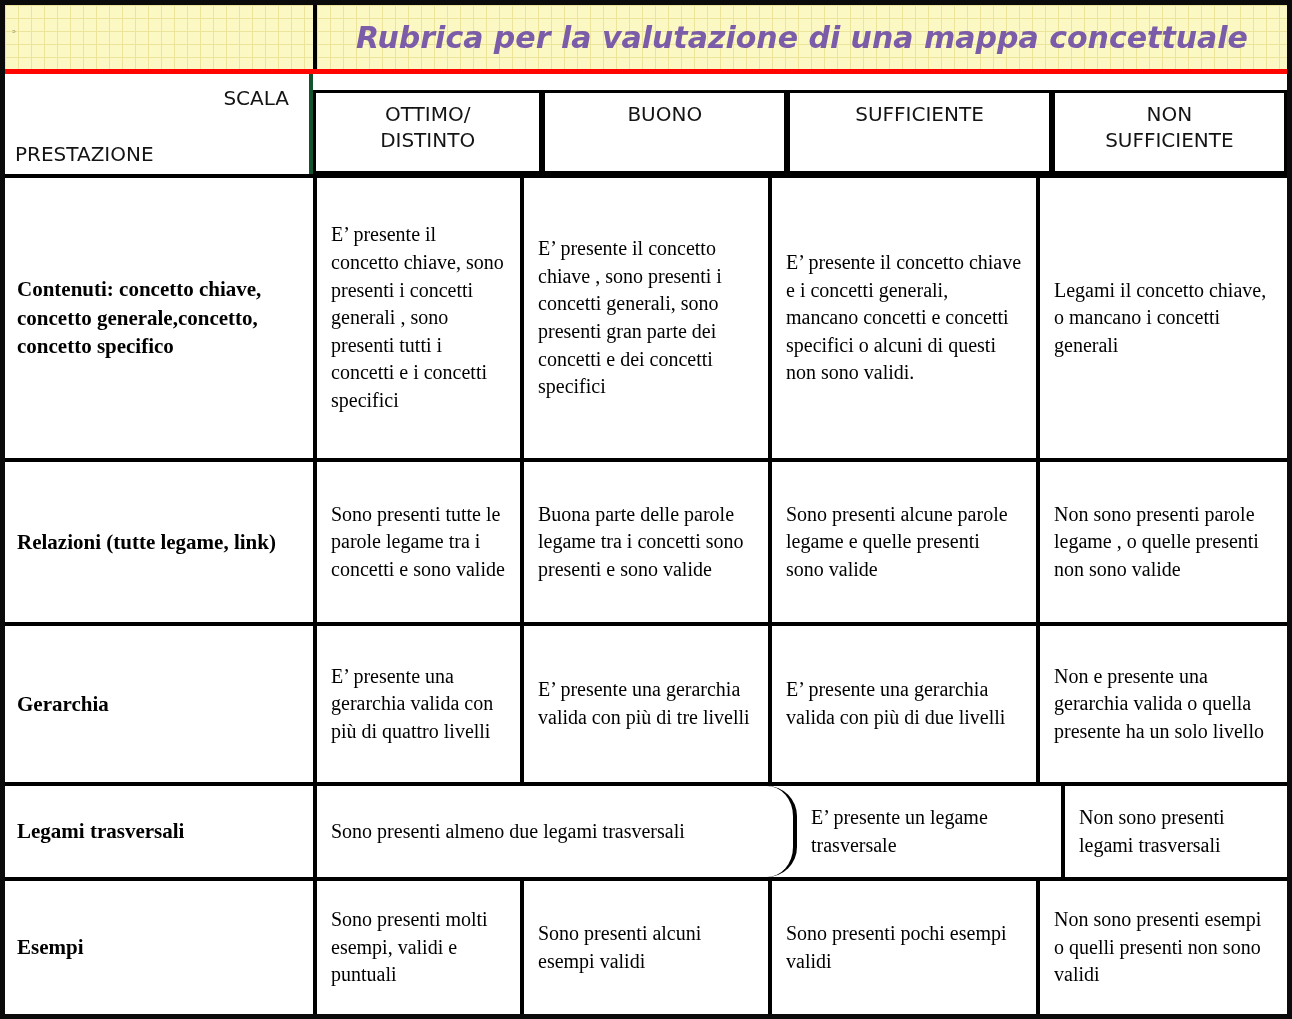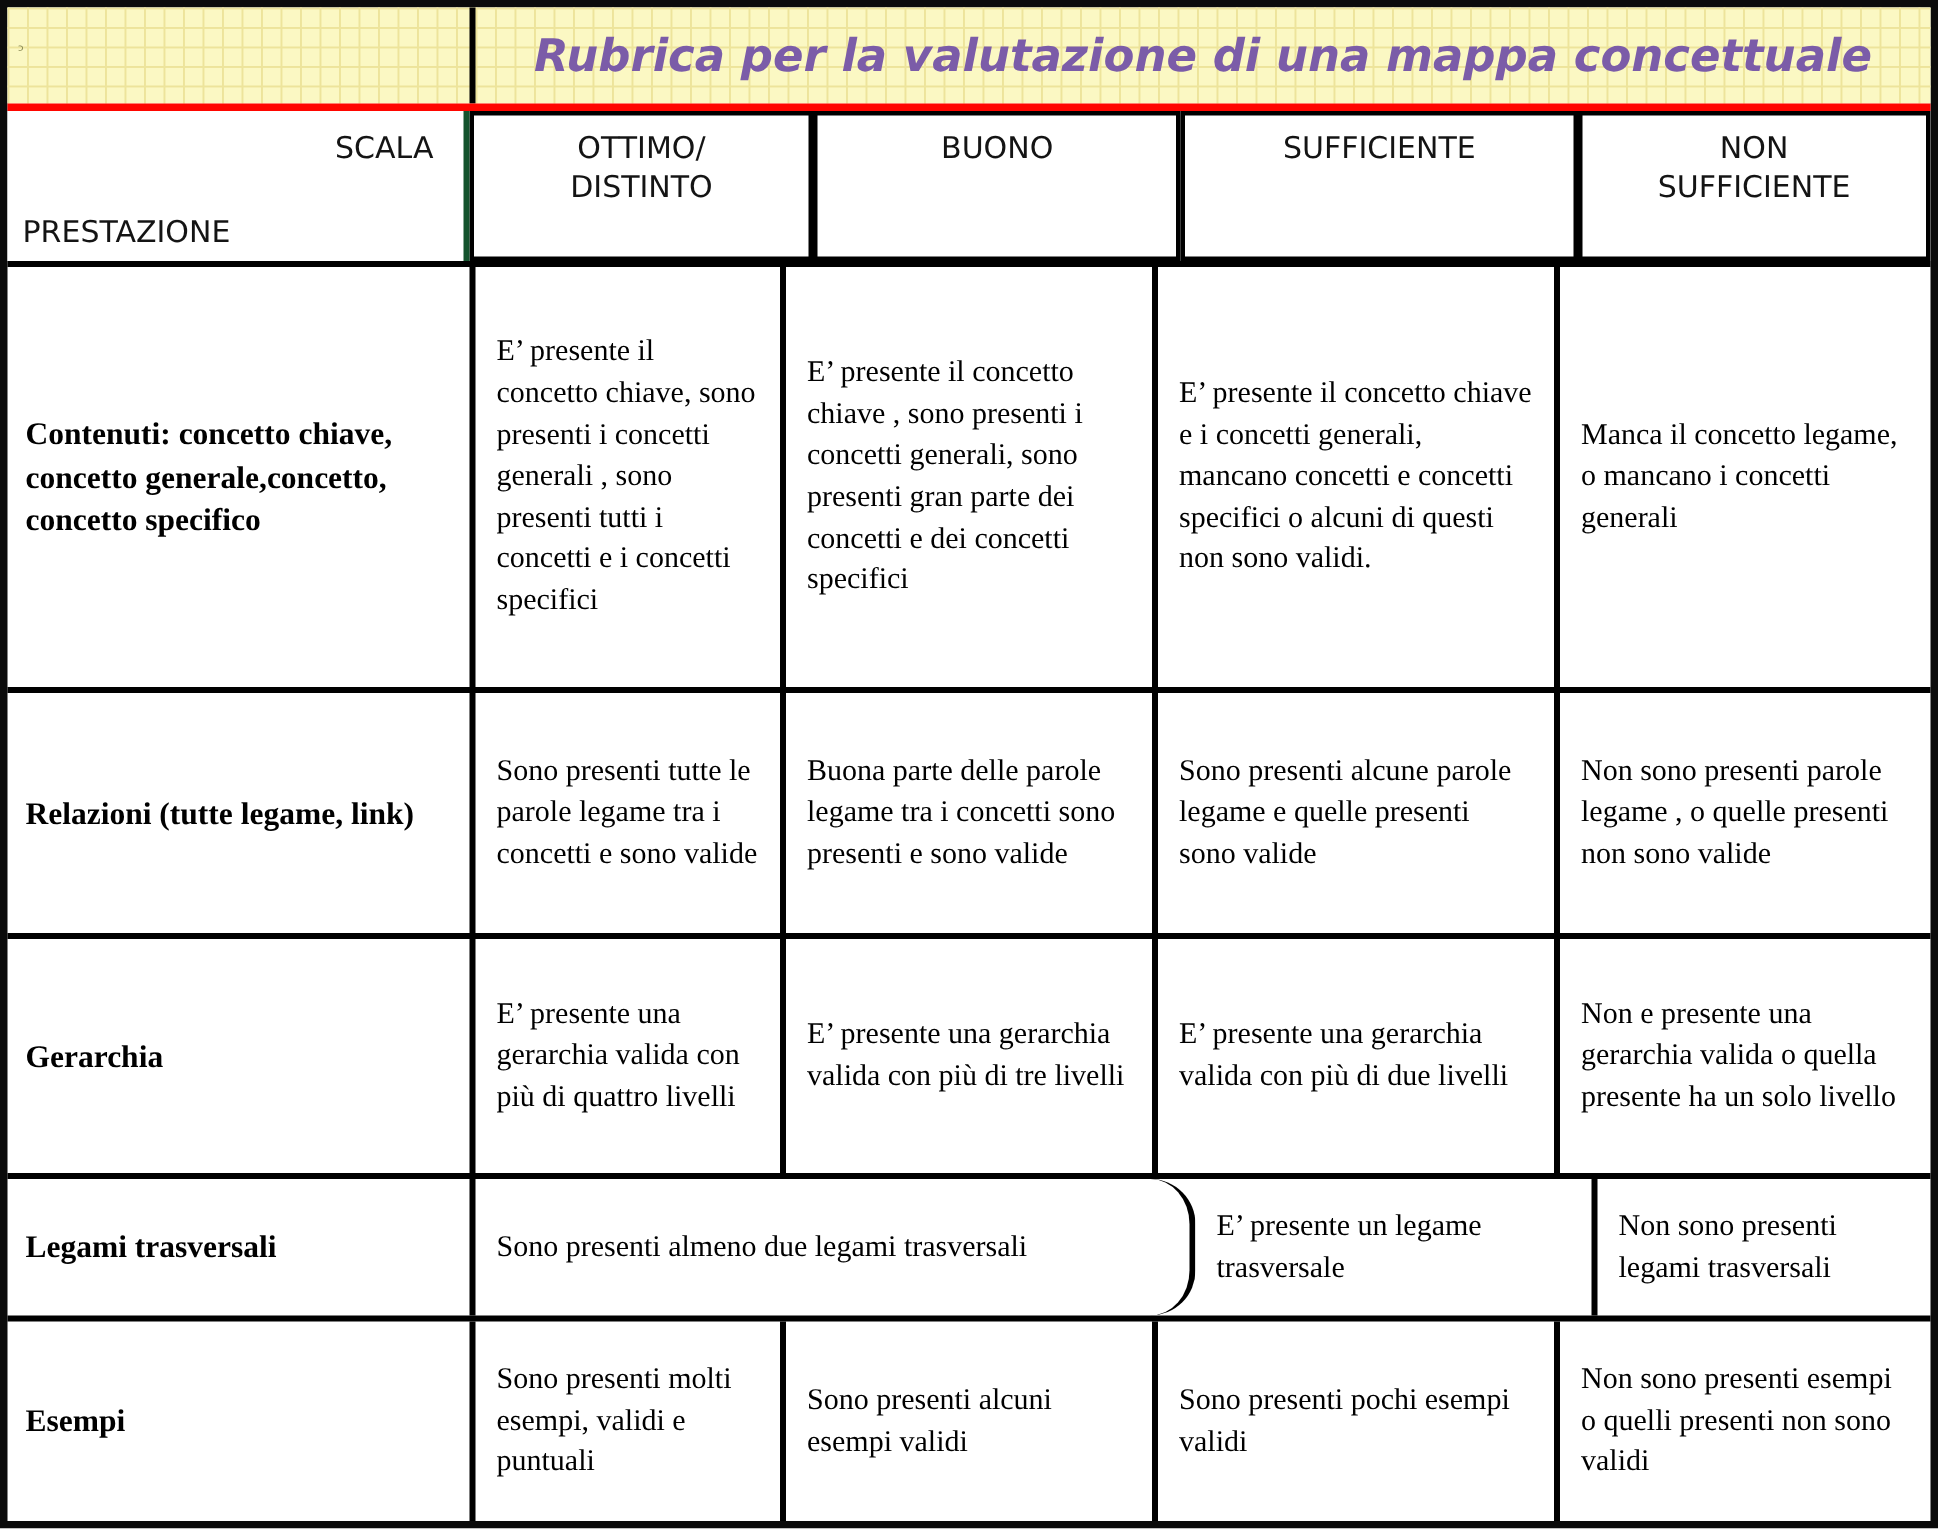--- a/index.html
+++ b/index.html
@@ -46,21 +46,21 @@
   
   .header-band { height:100px; display:flex; flex:none; background:#fff; }
   .axis-cell {
     width:308px; flex:none; position:relative;
     border-right:4px solid #14532d;
     font-family:"DejaVu Sans", sans-serif;
     font-size:20px; color:#141414;
   }
   .axis-scala { position:absolute; top:12px; right:20px; }
   .axis-prestazione { position:absolute; bottom:8px; left:10px;text-align:center; }
-  .scale-boxes { flex:1; display:flex; }
+  .scale-boxes { flex:1; display:flex; padding-top:16px; }
   .scale-box {
     border:3px solid #000;
     display:flex; justify-content:center;
     padding-top:8px;
     text-align:center;
     font-family:"DejaVu Sans", sans-serif;
     font-size:20px; color:#141414;
     white-space:pre-line;
     line-height:1.3;
   }
@@ -121,21 +121,21 @@
       </div>
     </div>
 
     <div class="body-rows">
 
       <div class="t-row r-1">
         <div class="label-cell">Contenuti: concetto chiave, concetto generale,concetto, concetto specifico</div>
         <div class="cell c-ottimo">E’ presente il concetto chiave, sono presenti i concetti generali , sono presenti tutti i concetti e i concetti specifici</div>
         <div class="cell c-buono">E’ presente il concetto chiave , sono presenti i concetti generali, sono presenti gran parte dei concetti e dei concetti specifici</div>
         <div class="cell c-suff">E’ presente il concetto chiave e i concetti generali, mancano concetti e concetti specifici o alcuni di questi non sono validi.</div>
-        <div class="cell c-nonsuff">Manca il concetto legame, o mancano i concetti generali</div>
+        <div class="cell c-nonsuff">Legami il concetto chiave, o mancano i concetti generali</div>
       </div>
 
       <div class="t-row r-2">
         <div class="label-cell">Relazioni (tutte legame, link)</div>
         <div class="cell c-ottimo">Sono presenti tutte le parole legame tra i concetti e sono valide</div>
         <div class="cell c-buono">Buona parte delle parole legame tra i concetti sono presenti e sono valide</div>
         <div class="cell c-suff">Sono presenti alcune parole legame e quelle presenti sono valide</div>
         <div class="cell c-nonsuff">Non sono presenti parole legame , o quelle presenti non sono valide</div>
       </div>
 

